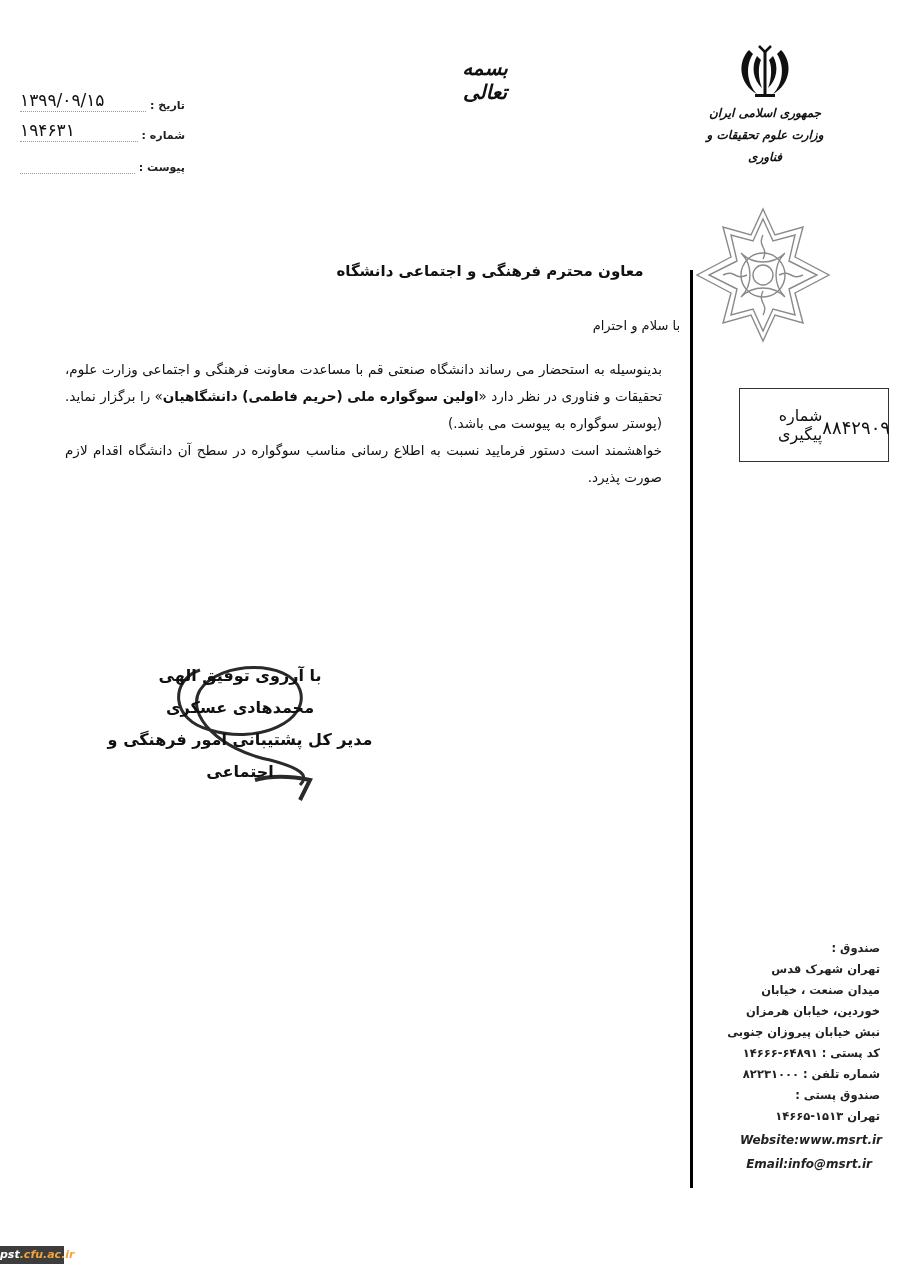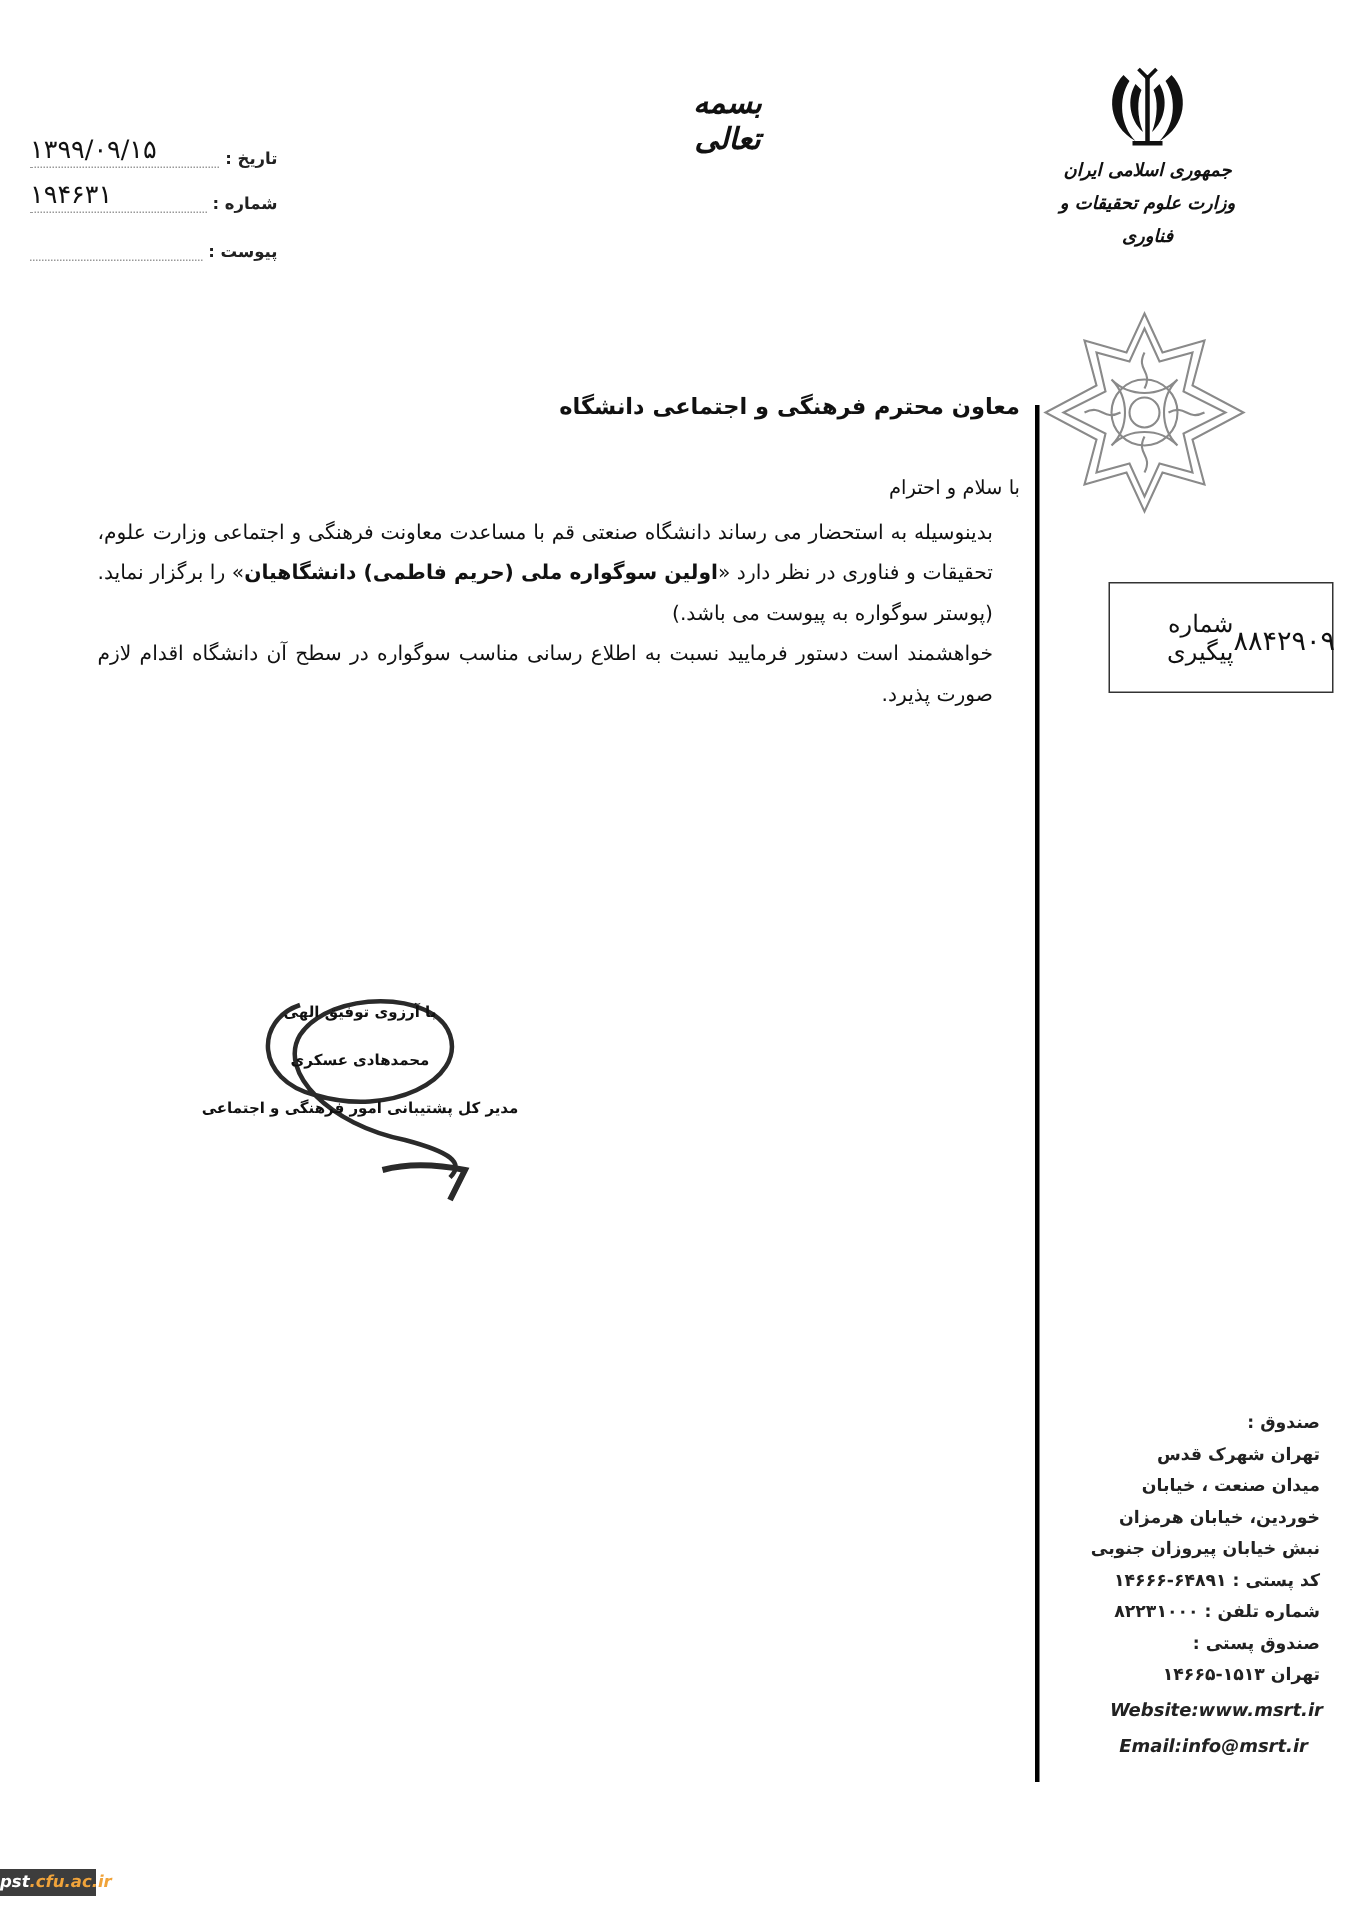--- a/index.html
+++ b/index.html
@@ -19,34 +19,34 @@
   
   .emblem { left:735px; top:40px; width:60px; height:60px; }
   .gov-text { left:690px; top:102px; width:150px; font-family:"DejaVu Serif", serif; font-style:italic; font-weight:bold; font-size:12px; line-height:22px; text-align:center; direction:rtl; }
 
   
   .vrule { left:690px; top:270px; width:3px; height:918px; background:#000; }
 
   .ornament { left:693px; top:205px; width:140px; height:140px; }
 
   
-  .recipient { left:300px; top:262px; width:380px; font-size:15px; font-weight:bold; }
+  .recipient { left:300px; top:262px; width:380px; font-size:15px; font-weight:bold;text-align:center; }
   .greeting { left:300px; top:318px; width:380px; font-size:13px; }
-  .body-text { left:65px; top:342px; width:615px; font-size:13.5px; line-height:27px; text-align:justify; text-align-last:right; }
+  .body-text { left:65px; top:356px; width:615px; font-size:13.5px; line-height:27px; text-align:justify; text-align-last:right; }
   .body-text p { margin:0; }
   .indent { padding-right:18px; }
   .bold { font-weight:bold; }
 
   
   .track-box { left:739px; top:388px; width:108px; height:72px; border:1.5px solid #333; display:flex; align-items:center; justify-content:center;padding-left:40px; }
   .track-label { font-size:16px; direction:rtl; }
   .track-num { font-size:18px; letter-spacing:2px; margin-top:4px; }
 
   
-  .sig { left:100px; top:660px; width:280px; text-align:center; font-weight:bold; font-size:10px; line-height:32px; direction:rtl; }
+  .sig { left:100px; top:660px; width:280px; text-align:center; font-weight:bold; font-size:16px; line-height:32px; direction:rtl; }
   .sig-loop { left:160px; top:650px; width:190px; height:160px; }
 
   
   .address { left:712px; top:938px; width:168px; font-size:11.5px; font-weight:bold; line-height:21px; direction:rtl; text-align:right; color:#222; }
   .web { left:712px; width:170px; font-size:12px; font-weight:bold; font-style:italic; font-family:"DejaVu Sans", sans-serif; direction:ltr; text-align:right; color:#222; }
 
   .watermark { left:0; top:1246px; width:64px; height:18px; background:#3d3d3d; color:#fff; font-size:11px; font-weight:bold; font-style:italic; line-height:18px; text-align:center; }
   .watermark .accent { color:#f0a33a; }
 </style>
 </head>

